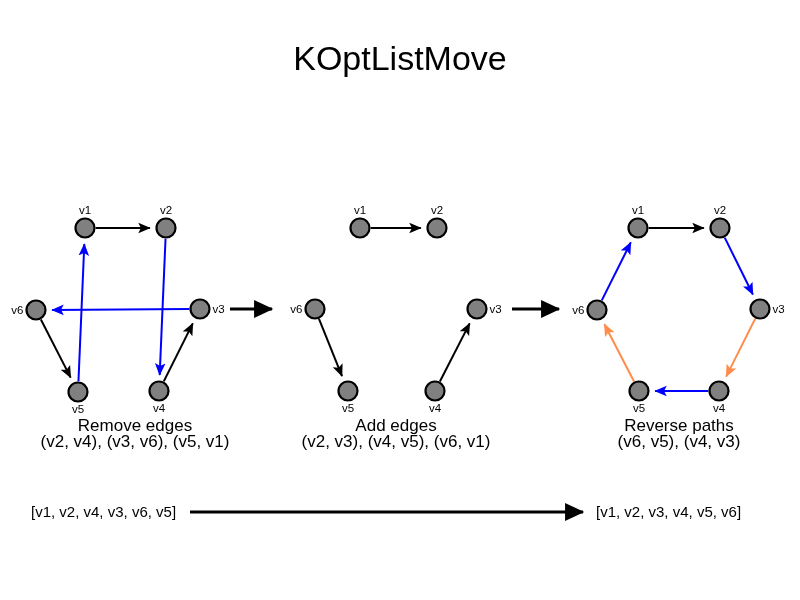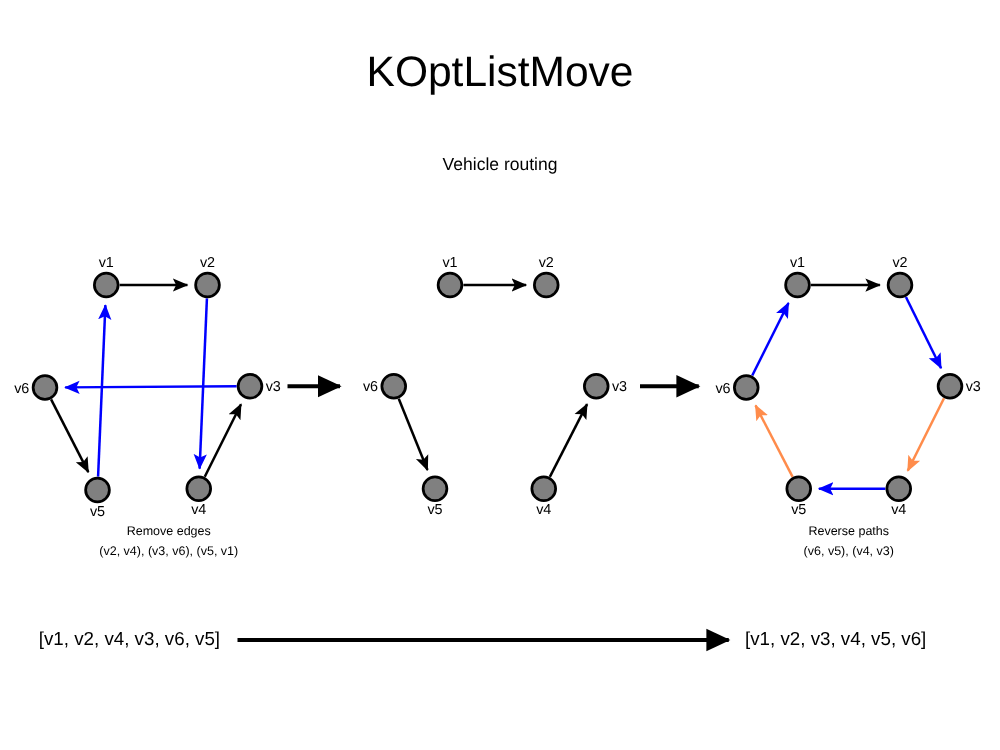--- a/index.html
+++ b/index.html
@@ -16,36 +16,35 @@
   .subtitle{
     position:absolute;left:0;top:68px;width:800px;text-align:center;
     font-size:12.5px;font-weight:400;line-height:16px;
   }
   .section-label{
     position:absolute;left:0;top:110px;width:800px;text-align:center;
     font-size:14px;font-weight:400;line-height:18px;
   }
   svg.graph{position:absolute;left:0;top:0;width:800px;height:600px;}
   .caption{
-    position:absolute;text-align:center;font-size:10px;line-height:16px;
+    position:absolute;text-align:center;font-size:17px;line-height:16px;
     width:260px;
   }
   .caption .l1{display:block;}
   .caption .l2{display:block;}
   .listrow{
     position:absolute;font-size:15px;line-height:16px;white-space:nowrap;
   }
 </style>
 </head>
 <body>
 
 <div id="stage">
 
   <div class="title">KOptListMove</div>
-  <div class="section-label">Vehicle routing</div>
 
   <svg class="graph" id="graph-svg" viewBox="0 0 800 600">
       <defs>
         <marker id="ah-black" markerWidth="7" markerHeight="7" refX="5.8" refY="3" orient="auto" markerUnits="strokeWidth">
           <path d="M0,0.35 L6.2,3.0 L0,5.65 L1.3,3.0 Z" fill="#000000"></path>
         </marker>
         <marker id="ah-blue" markerWidth="7" markerHeight="7" refX="5.8" refY="3" orient="auto" markerUnits="strokeWidth">
           <path d="M0,0.35 L6.2,3.0 L0,5.65 L1.3,3.0 Z" fill="#0000FF"></path>
         </marker>
         <marker id="ah-orange" markerWidth="7" markerHeight="7" refX="5.8" refY="3" orient="auto" markerUnits="strokeWidth">
@@ -123,20 +122,24 @@
         <line x1="512" y1="297" x2="559" y2="297" stroke="#000000" stroke-width="3.2" marker-end="url(#ah-big)"></line>
       </g>
       <line x1="190" y1="500" x2="583" y2="500" stroke="#000000" stroke-width="3.2" marker-end="url(#ah-big)"></line>
     </svg>
 
   <div class="caption" id="caption-0" style="left:5px;top:406px;">
     <span class="l1">Remove edges</span>
     <span class="l2">(v2, v4), (v3, v6), (v5, v1)</span>
   </div>
 
+  <div class="caption" id="caption-1" style="left:266px;top:406px;">
+    <span class="l1">Add edges</span>
+    <span class="l2">(v2, v3), (v4, v5), (v6, v1)</span>
+  </div>
 
   <div class="caption" id="caption-2" style="left:549px;top:406px;">
     <span class="l1">Reverse paths</span>
     <span class="l2">(v6, v5), (v4, v3)</span>
   </div>
 
   <div class="listrow" style="left:31px;top:492px;">[v1, v2, v4, v3, v6, v5]</div>
   <div class="listrow" style="left:596px;top:492px;">[v1, v2, v3, v4, v5, v6]</div>
 
 </div>

